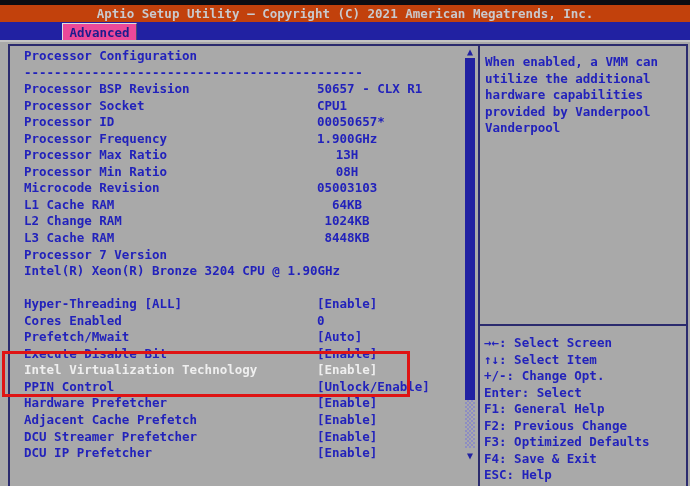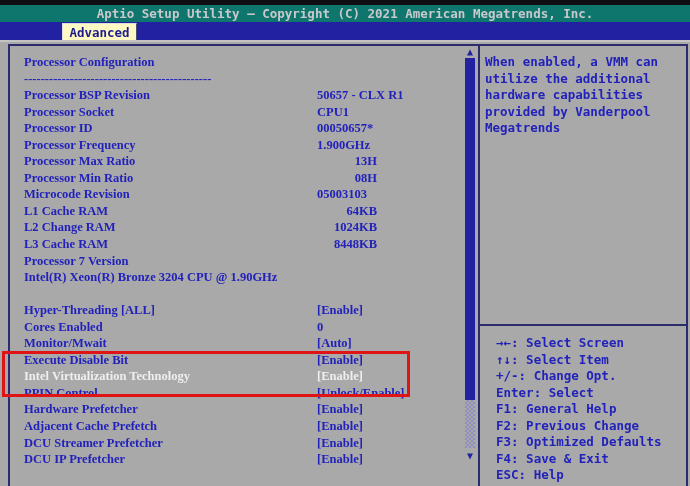--- a/index.html
+++ b/index.html
@@ -6,39 +6,39 @@
   .screen{
     position:relative;width:690px;height:486px;overflow:hidden;
     background:#a9a9a9;
     font-family:"DejaVu Sans Mono",monospace;
     font-weight:bold;font-size:12.5px;
     -webkit-font-smoothing:none;
   }
   .topstrip{position:absolute;left:0;top:0;width:690px;height:5px;background:#0d0d12;}
   .titlebar{
     position:absolute;left:0;top:5px;width:690px;height:17px;
-    background:#0f766e;color:#c9c9cd;text-align:center;line-height:17px;
+    background:#c2410c;color:#c9c9cd;text-align:center;line-height:17px;
   }
   .tabrow{position:absolute;left:0;top:22px;width:690px;height:18px;background:#2121a2;}
   .tab{
     position:absolute;left:62px;top:1px;width:75px;height:17px;
-    background:#fef9c3;color:#1c1c8e;text-align:center;line-height:17px;
+    background:#ec4899;color:#1c1c8e;text-align:center;line-height:17px;
     border-top:1px solid #dedede;border-left:1px solid #dedede;border-right:1px solid #4b4b74;
     box-sizing:border-box;
   }
   .bodylight{position:absolute;left:0;top:40px;width:690px;height:2px;background:#c4c4c4;}
   .b-top{position:absolute;left:8px;top:44px;width:680px;height:2px;background:#2b2b6e;}
   .b-left{position:absolute;left:8px;top:44px;width:2px;height:442px;background:#2b2b6e;}
   .b-right{position:absolute;left:686px;top:44px;width:2px;height:442px;background:#2b2b6e;}
   .b-mid{position:absolute;left:478px;top:44px;width:2px;height:442px;background:#2b2b6e;}
-  .rows{position:absolute;left:24px;top:54px;width:436px;font-family:Liberation Serif, serif;}
+  .rows{position:absolute;left:24px;top:48px;width:436px;}
   .row{position:relative;height:16.55px;line-height:16.55px;color:#2222bb;white-space:pre;}
   .row.selected{color:#efefef;}
   .row .val{position:absolute;left:293px;top:0;white-space:pre;}
-  .row .val.right{width:60px;text-align:right;display:inline-block;}
+  .row .val.right{width:60px;text-align:center;display:inline-block;}
   .redbox{
     position:absolute;left:2px;top:351px;width:408px;height:46px;
     border:3px solid #df1414;box-sizing:border-box;pointer-events:none;
   }
   .scrollbar{position:absolute;left:463px;top:46px;width:14px;height:440px;}
   .scroll-arrow{
     position:absolute;left:0;width:14px;height:12px;line-height:12px;
     color:#2121a2;font-size:10px;text-align:center;cursor:pointer;
   }
   .scroll-up{top:0;}
@@ -48,21 +48,21 @@
     position:absolute;left:2px;top:354px;width:10px;height:48px;
     background-color:#a9a9a9;
     background-image:
       linear-gradient(45deg,#8d8dc2 25%,transparent 25%,transparent 75%,#8d8dc2 75%),
       linear-gradient(45deg,#8d8dc2 25%,transparent 25%,transparent 75%,#8d8dc2 75%);
     background-size:4px 4px;background-position:0 0,2px 2px;
   }
   .help{position:absolute;left:485px;top:54px;width:198px;color:#2222bb;}
   .help div{height:16.55px;line-height:16.55px;white-space:pre;}
   .hr-right{position:absolute;left:480px;top:324px;width:206px;height:2px;background:#2b2b6e;}
-  .legend{position:absolute;left:484px;top:335px;color:#2222bb;margin-left:12px;}
+  .legend{position:absolute;left:484px;top:335px;color:#2222bb;}
   .legend div{height:16.55px;line-height:16.55px;white-space:pre;}
 </style>
 </head>
 <body>
 
 <div class="screen">
   <div class="topstrip"></div>
 
   <div class="titlebar">
     <span>Aptio Setup Utility – Copyright (C) 2021 American Megatrends, Inc.</span>
@@ -89,21 +89,21 @@
       <div class="row"><span>Processor Min Ratio</span><span class="val right">08H</span></div>
       <div class="row"><span>Microcode Revision</span><span class="val">05003103</span></div>
       <div class="row"><span>L1 Cache RAM</span><span class="val right">64KB</span></div>
       <div class="row"><span>L2 Change RAM</span><span class="val right">1024KB</span></div>
       <div class="row"><span>L3 Cache RAM</span><span class="val right">8448KB</span></div>
       <div class="row"><span>Processor 7 Version</span></div>
       <div class="row"><span>Intel(R) Xeon(R) Bronze 3204 CPU @ 1.90GHz</span></div>
       <div class="row"><span></span></div>
       <div class="row"><span>Hyper-Threading [ALL]</span><span class="val">[Enable]</span></div>
       <div class="row"><span>Cores Enabled</span><span class="val">0</span></div>
-      <div class="row"><span>Monitor/Mwait</span><span class="val">[Auto]</span></div>
+      <div class="row"><span>Prefetch/Mwait</span><span class="val">[Auto]</span></div>
       <div class="row"><span>Execute Disable Bit</span><span class="val">[Enable]</span></div>
       <div class="row selected"><span>Intel Virtualization Technology</span><span class="val">[Enable]</span></div>
       <div class="row"><span>PPIN Control</span><span class="val">[Unlock/Enable]</span></div>
       <div class="row"><span>Hardware Prefetcher</span><span class="val">[Enable]</span></div>
       <div class="row"><span>Adjacent Cache Prefetch</span><span class="val">[Enable]</span></div>
       <div class="row"><span>DCU Streamer Prefetcher</span><span class="val">[Enable]</span></div>
       <div class="row"><span>DCU IP Prefetcher</span><span class="val">[Enable]</span></div>
     </div>
 
   <div class="redbox"></div>
@@ -113,21 +113,21 @@
     <div class="thumb"></div>
     <div class="track"></div>
     <div class="scroll-arrow scroll-down">▼</div>
   </div>
 
   <div class="help">
       <div>When enabled, a VMM can</div>
       <div>utilize the additional</div>
       <div>hardware capabilities</div>
       <div>provided by Vanderpool</div>
-      <div>Megatrends</div>
+      <div>Vanderpool</div>
     </div>
   <div class="hr-right"></div>
   <div class="legend">
       <div>→←: Select Screen</div>
       <div>↑↓: Select Item</div>
       <div>+/-: Change Opt.</div>
       <div>Enter: Select</div>
       <div>F1: General Help</div>
       <div>F2: Previous Change</div>
       <div>F3: Optimized Defaults</div>

